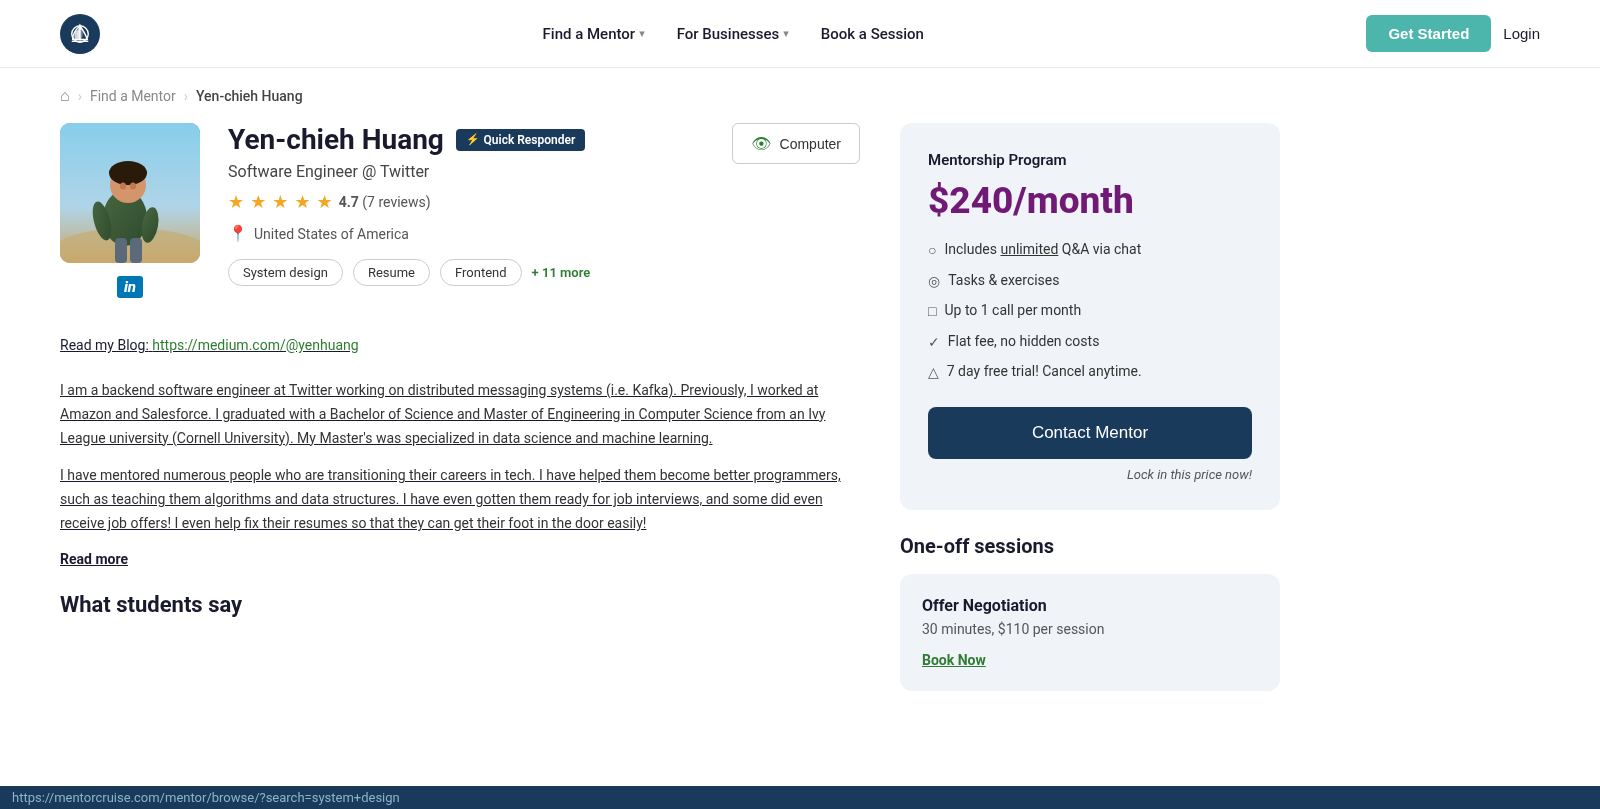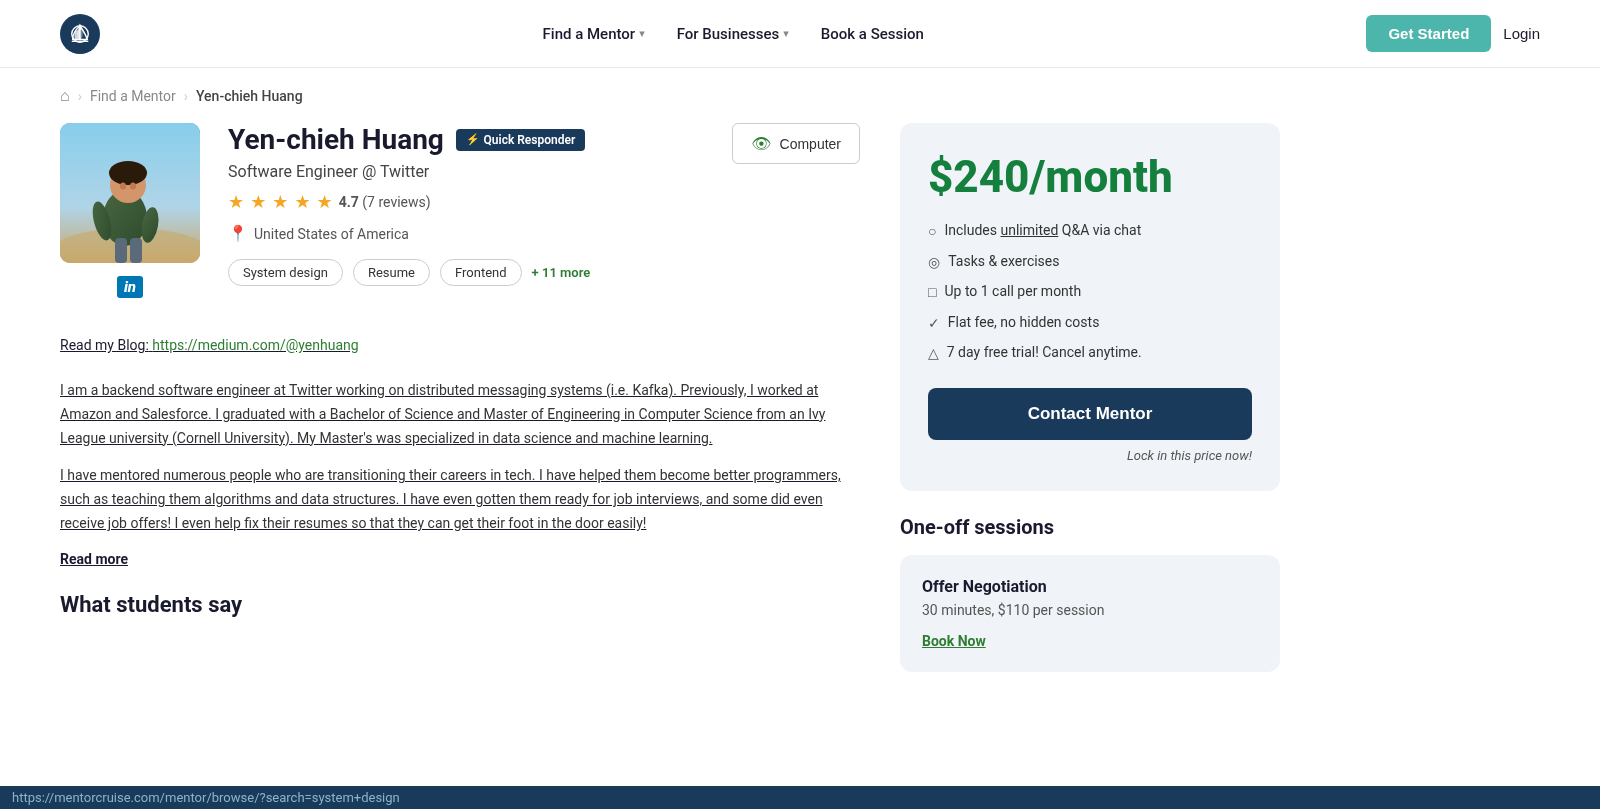--- a/index.html
+++ b/index.html
@@ -93,31 +93,31 @@
     .read-more { font-size: 14px; font-weight: 700; color: #1a1a2e; cursor: pointer; }
 
     
     .section-title { font-size: 22px; font-weight: 700; color: #1a1a2e; margin-top: 20px; }
 
     
     .pricing-card {
       background: #f0f4f8; border-radius: 12px; padding: 28px; margin-bottom: 24px;
     }
     .pricing-label { font-size: 15px; font-weight: 600; color: #1a1a2e; margin-bottom: 10px; }
-    .pricing-amount { font-size: 44px; font-weight: 800; color: #15803d; margin-bottom: 18px; }
+    .pricing-amount { font-size: 37px; font-weight: 800; color: #701a75; margin-bottom: 18px; }
     .pricing-features { list-style: none; margin-bottom: 24px; }
     .pricing-features li {
       display: flex; align-items: flex-start; gap: 8px;
       font-size: 14px; color: #333; margin-bottom: 10px; line-height: 1.4;
     }
     .feat-icon { font-size: 14px; color: #555; flex-shrink: 0; margin-top: 1px; }
     .feat-unlimited { text-decoration: underline; }
     .btn-contact {
       width: 100%; background: #1a3a5c; color: #fff; border: none; border-radius: 8px;
-      padding: 16px; font-size: 17px; font-weight: 700; cursor: pointer; margin-bottom: 8px;
+      padding: 16px; font-size: 17px; font-weight: 400; cursor: pointer; margin-bottom: 8px;
     }
     .lock-text { text-align: right; font-size: 13px; color: #555; font-style: italic; }
     .one-off-title { font-size: 20px; font-weight: 700; color: #1a1a2e; margin-bottom: 16px; }
     .session-card { background: #f0f4f8; border-radius: 12px; padding: 22px; }
     .session-name { font-size: 16px; font-weight: 700; color: #1a1a2e; margin-bottom: 6px; }
     .session-desc { font-size: 14px; color: #555; margin-bottom: 14px; }
     .book-now-link { color: #2e7d32; font-weight: 700; font-size: 14px; text-decoration: underline; cursor: pointer; }
 
     
     .status-bar {
@@ -270,20 +270,21 @@
     </div>
 
     <div>
       <h2 class="section-title">What students say</h2>
     </div>
   </div>
 
   <div class="right-col">
 
     <div class="pricing-card">
+      <div class="pricing-label">Mentorship Program</div>
       <div class="pricing-amount">$240/month</div>
       <ul class="pricing-features">
         <li>
           <span class="feat-icon">○</span>
           <span>Includes <span class="feat-unlimited">unlimited</span> Q&amp;A via chat</span>
         </li>
         <li>
           <span class="feat-icon">◎</span>
           <span>Tasks &amp; exercises</span>
         </li>

